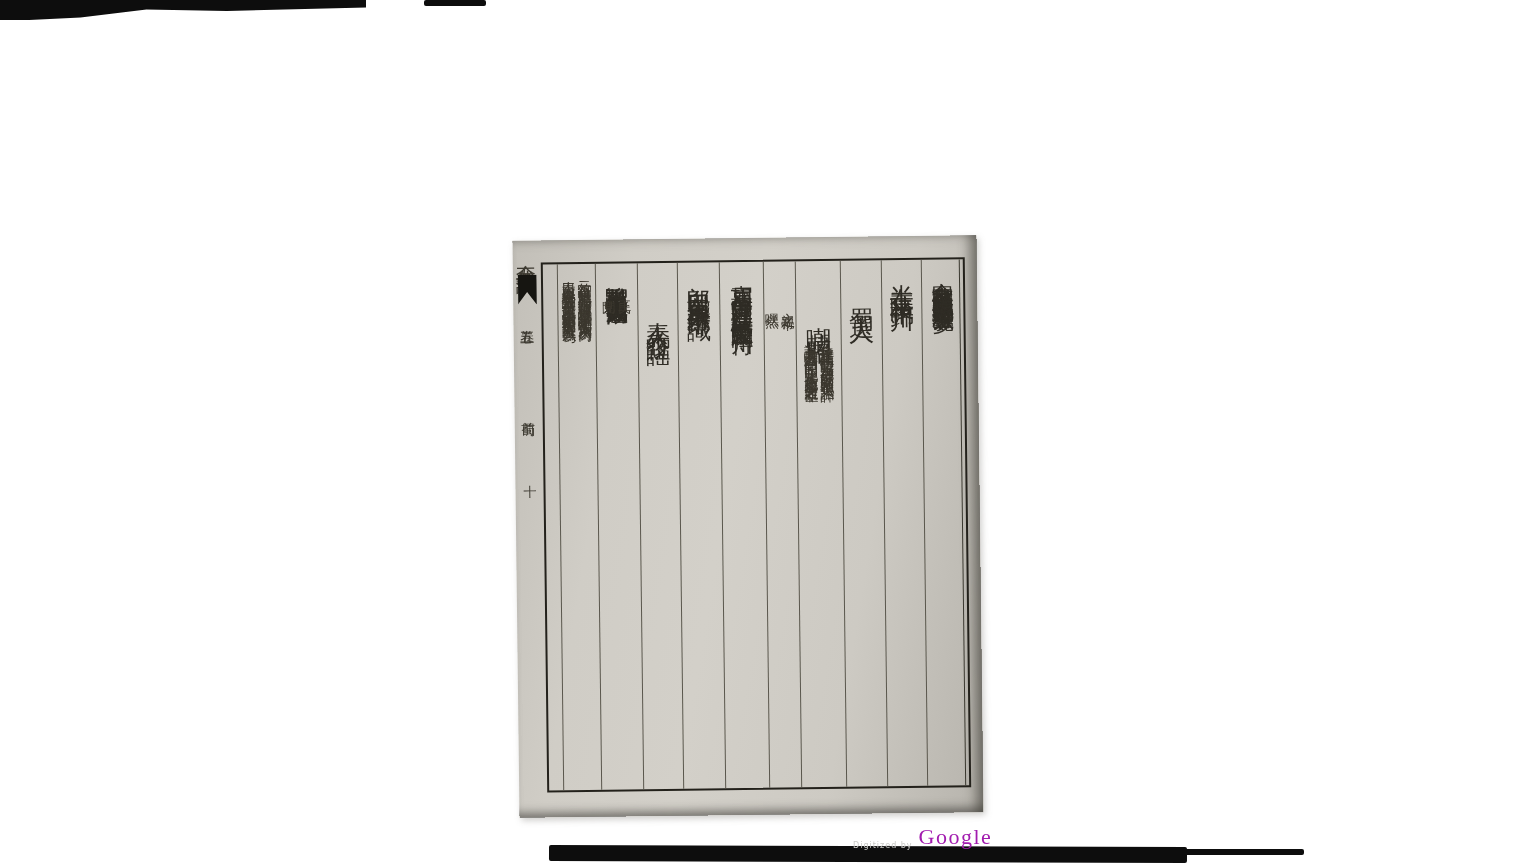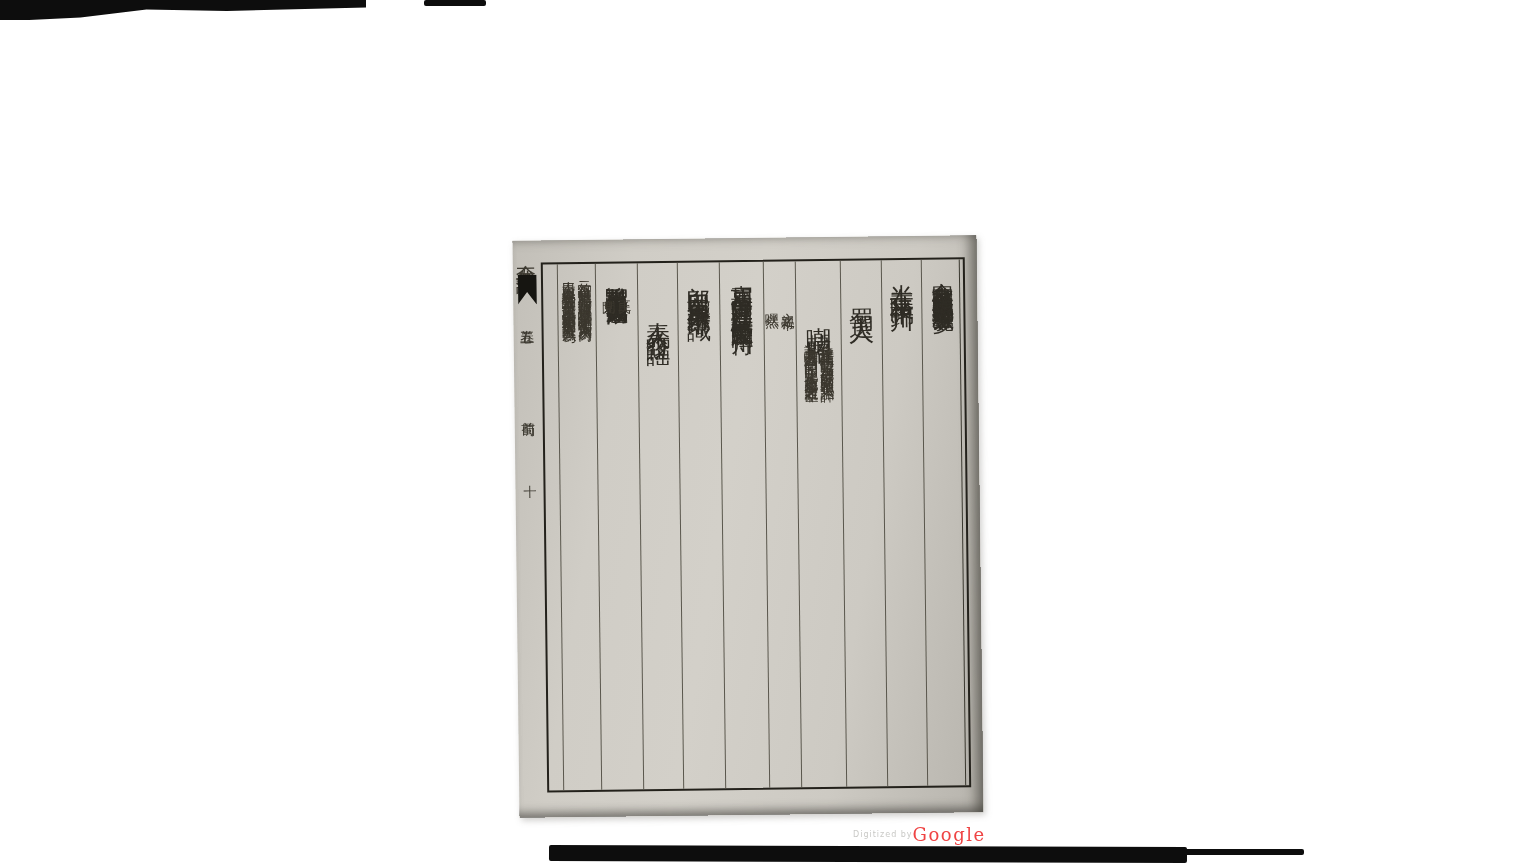--- a/index.html
+++ b/index.html
@@ -71,23 +71,23 @@
   .c4 .note{margin-top:5px;} .c4 .note .vt{letter-spacing:2px;}
   .c5{width:31px;} .c5 .note{margin-top:40px;} .c5 .note .vt{letter-spacing:2px;}
   .c6{width:43px;} .c6 .vt{padding-top:5px;letter-spacing:2.5px;}
   .c7{width:41px;} .c7 .vt{padding-top:5px;font-size:24px;letter-spacing:3px;}
   .c8{width:39px;} .c8 .vt{padding-top:40px;font-size:24px;letter-spacing:5px;}
   .c9{width:41px;} .c9 .vt.main{padding-top:5px;letter-spacing:1px;}
   .c9 .note{margin-top:2px;} .c9 .note .vt{font-size:13px;}
   .c10{width:37px;} .c10 .note{margin-top:6px;}
   .c10 .note .vt{letter-spacing:1.5px;}
   
-  .wm{position:absolute;left:853px;top:824px;display:flex;align-items:center;gap:0;}
+  .wm{position:absolute;left:853px;top:824px;display:flex;align-items:flex-end;gap:6px;}
   .wm-prefix{font-family:"DejaVu Sans",sans-serif;font-size:8px;color:#c9c9c6;letter-spacing:1px;}
-  .wm-brand{font-size:18px;color:#ef4444;letter-spacing:1.5px;}
+  .wm-brand{font-size:22px;color:#a21caf;letter-spacing:1.5px;font-family:Liberation Serif, serif;}
 </style>
 </head>
 <body>
 
 <div class="artifact art-topleft"></div>
 <div class="artifact art-topdash"></div>
 <div class="artifact art-bottom-main"></div>
 <div class="artifact art-bottom-thin"></div>
 
 <div class="paper">

